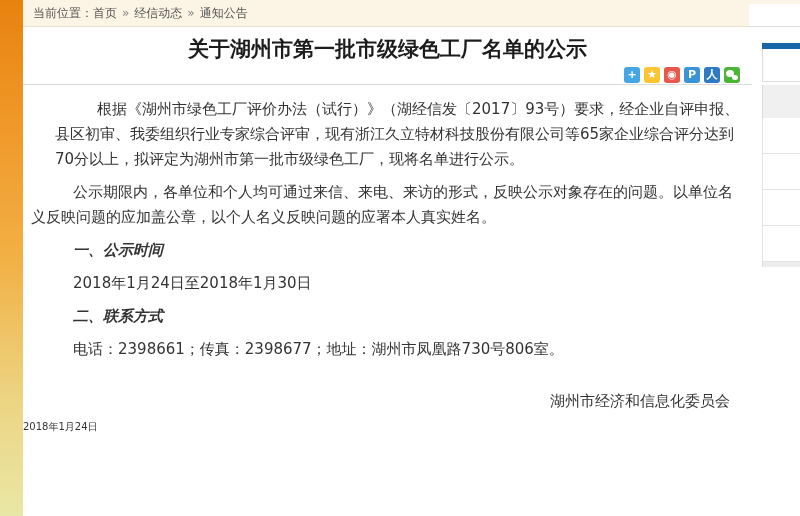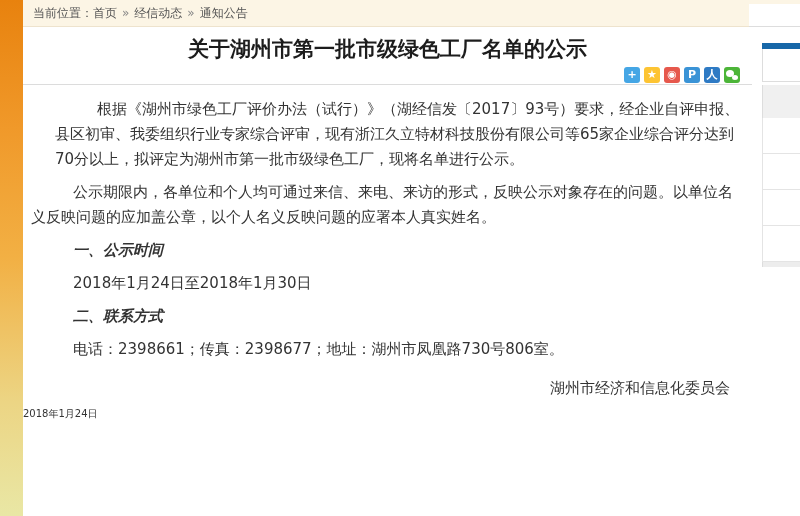--- a/index.html
+++ b/index.html
@@ -37,21 +37,21 @@
   .divider { margin-top:4px; border-top:1px solid #dcdcdc; }
 
   .para { font-size:15px; line-height:25px; margin:8px 0 0; padding:0 8px; text-indent:2.8em;
     color:#333; }
   .para.first { margin-top:12px;padding-left:32px; }
   .para.bold { font-weight:bold;font-style:italic; }
   .attach-link { color:#333; text-decoration:none; cursor:pointer; }
   .word-icon { display:inline-block; width:14px; height:14px; border:1px solid #7da7d8; background:#fff;
     color:#2b579a; font-size:10px; font-weight:bold; line-height:13px; text-align:center;
     vertical-align:-2px; text-indent:0; }
-  .signature { font-size:15px; line-height:25px; margin-top:14px; text-align:right; padding-right:22px; }
+  .signature { font-size:15px; line-height:25px; margin-top:27px; text-align:right; padding-right:22px; }
   .sign-date { font-size:10px; line-height:25px; margin-top:0; text-align:left; padding-right:50px; }
 
   
   .sidebar { position:absolute; left:762px; top:43px; width:38px; }
   .sb-bluebar { height:6px; background:#1767a8; }
   .sb-box { height:33px; background:#fff; border:1px solid #ddd; border-right:none; border-top:none; }
   .sb-gray { height:33px; margin-top:3px; background:#f0f0f0; border-left:1px solid #ddd; }
   .sb-row { height:36px; background:#fff; border-left:1px solid #e4e4e4; border-bottom:1px solid #e4e4e4; cursor:pointer; }
   .sb-foot { height:5px; background:#ededed; border-left:1px solid #ddd; }
 </style>

